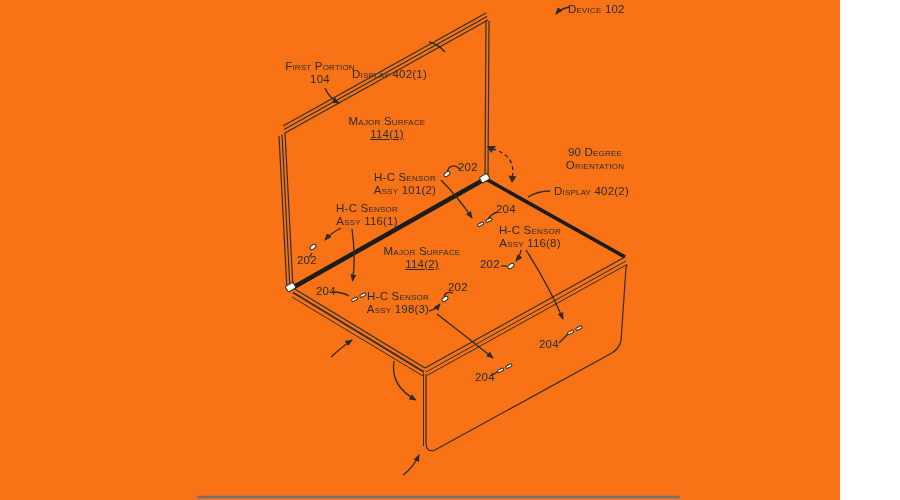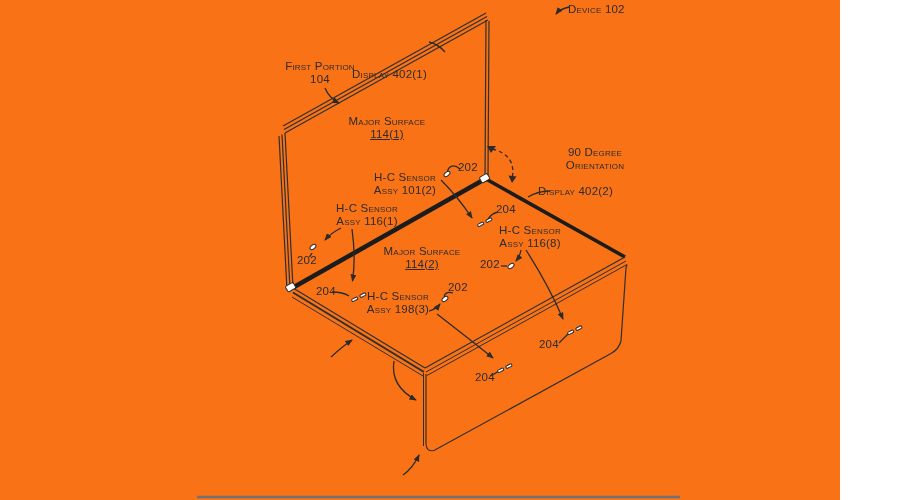--- a/index.html
+++ b/index.html
@@ -152,21 +152,21 @@
   <div class="lbl" style="left:344px;top:115px;width:86px;">
     <span class="ln">Major Surface</span>
     <span class="ln u">114(1)</span>
   </div>
 
   <div class="lbl" style="left:511px;top:146px;width:72px;margin-left:48px;">
     <span class="ln">90 Degree</span>
     <span class="ln">Orientation</span>
   </div>
 
-  <div class="lbl left" style="left:538px;top:185px;">
+  <div class="lbl left" style="left:554px;top:185px;">
     <span>Display 402(2)</span>
   </div>
 
   <div class="lbl" style="left:372px;top:171px;width:66px;">
     <span class="ln">H-C Sensor</span>
     <span class="ln">Assy 101(2)</span>
   </div>
 
   <div class="lbl" style="left:334px;top:202px;width:66px;">
     <span class="ln">H-C Sensor</span>

